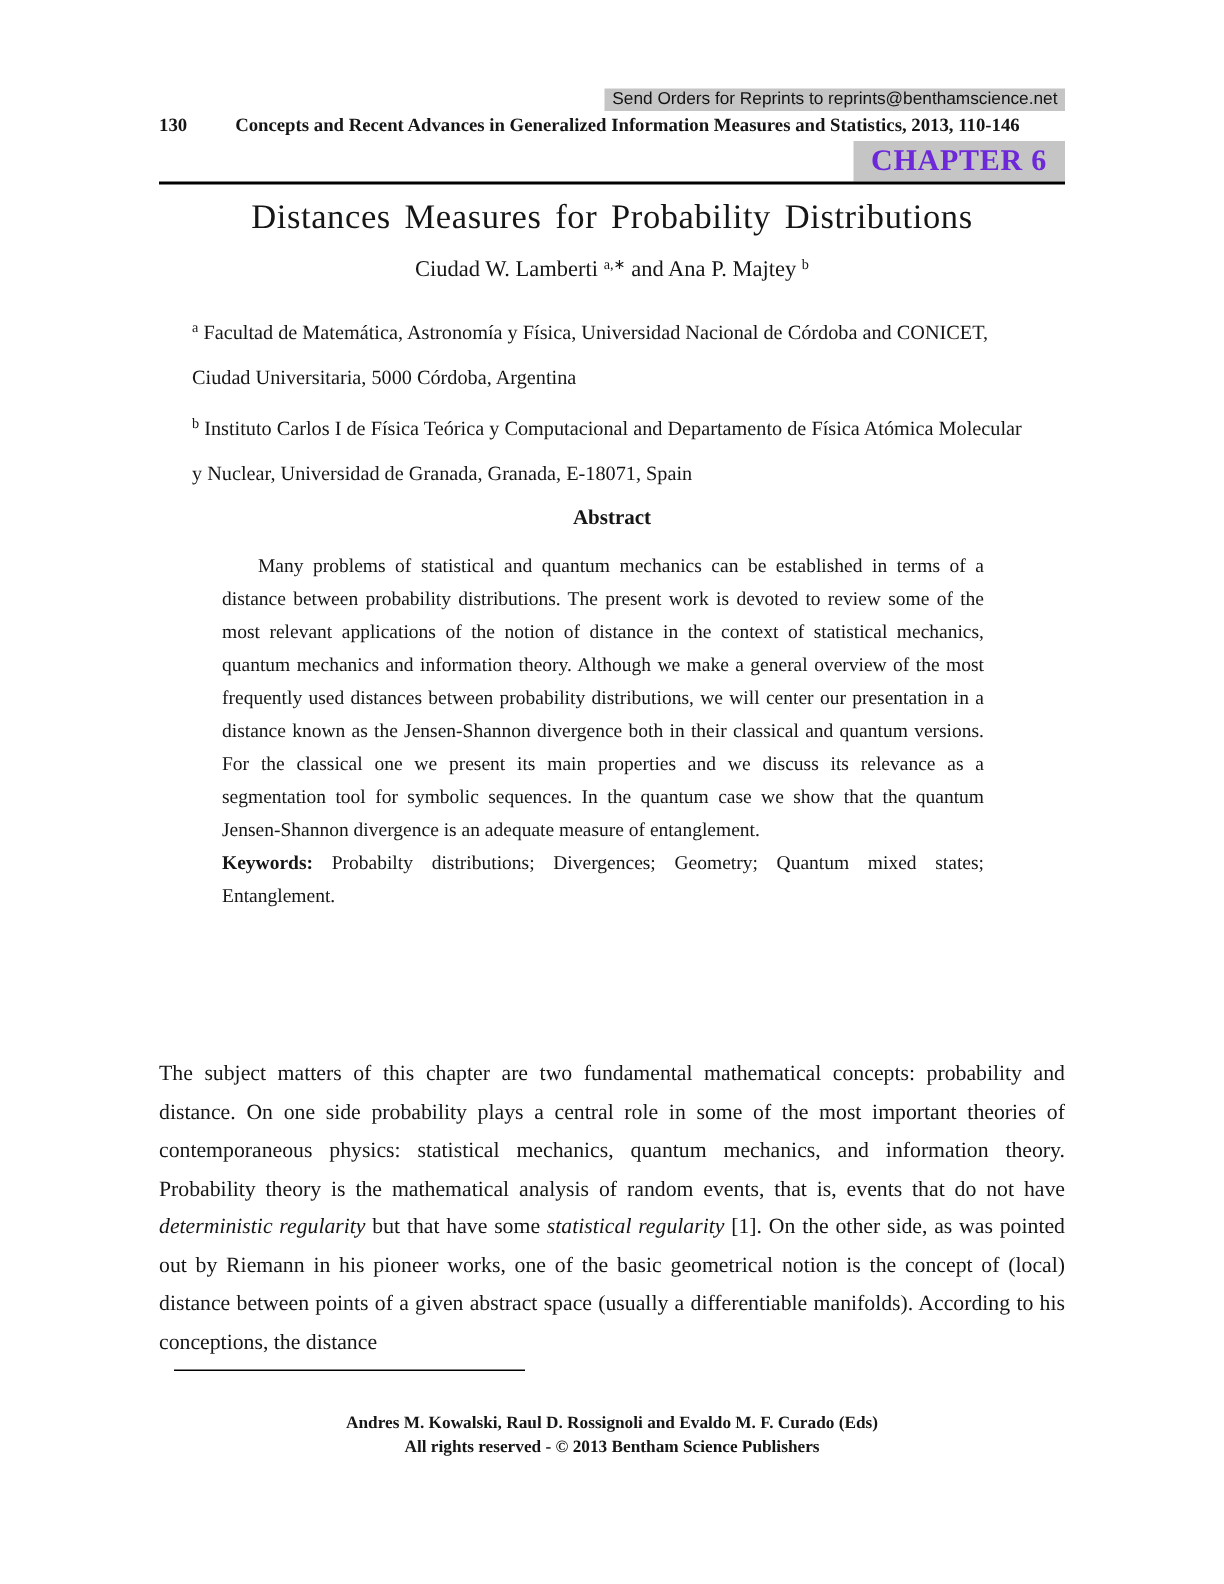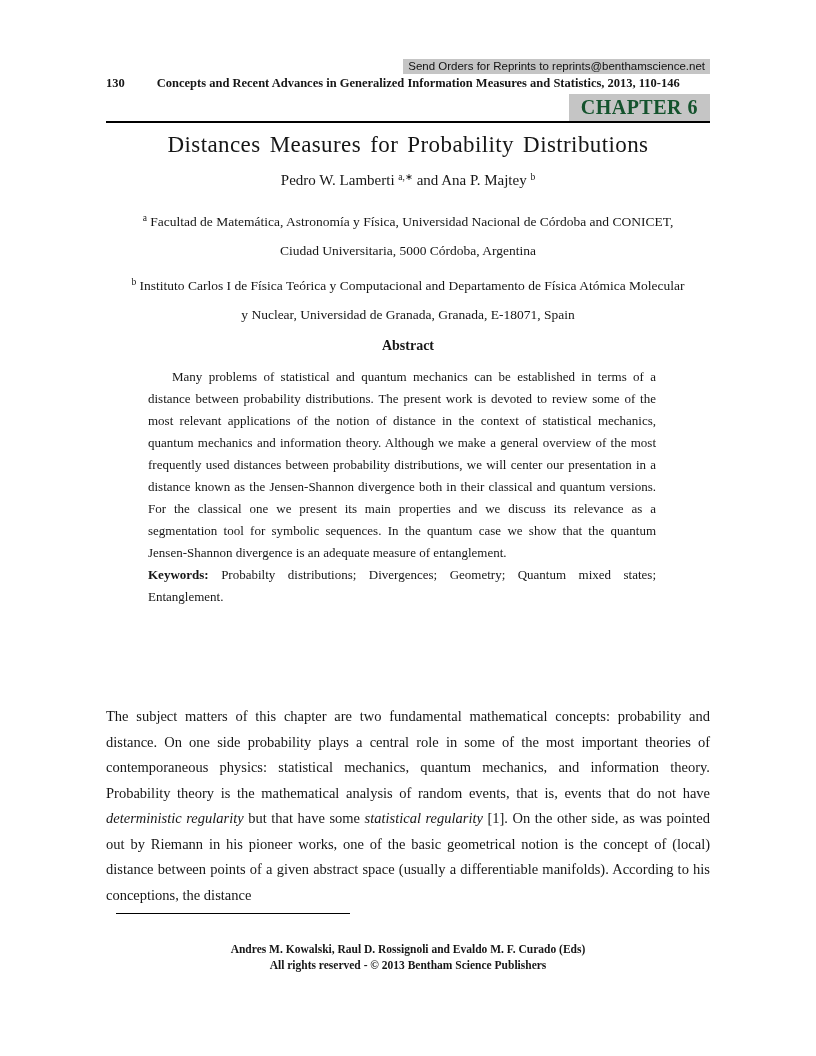--- a/index.html
+++ b/index.html
@@ -36,21 +36,21 @@
     white-space: nowrap;
   }
   .running-head .pagenum { display: inline-block; margin-right: 32px; }
   .running-head .rh-title { }
 
   
   .banner-wrap { top: 94px; left: 106px; right: 106px; text-align: right; }
   .chapter-banner {
     display: inline-block;
     background: #c5c5c5;
-    color: #14532d;
+    color: #6d28d9;
     font-size: 20px;
     font-weight: bold;
     letter-spacing: 0.5px;
     line-height: 27px;
     padding: 0 12px;
   }
   .header-rule { top: 121px; left: 106px; right: 106px; height: 0; border-top: 2px solid #000; }
 
   
   .article-title {
@@ -69,21 +69,21 @@
   sup.s {
     font-size: 9.5px;
     position: relative;
     top: -0.5em;
     vertical-align: baseline;
   }
 
   
   .affiliation {
     left: 128px; right: 128px;
-    text-align: center;
+    text-align: left;
     font-size: 13.5px;
     line-height: 28px;
   }
   .affil-a { top: 208px; }
   .affil-b { top: 272px; }
 
   
   .abstract-heading {
     top: 338px; left: 106px; right: 106px;
     text-align: center;
@@ -144,21 +144,21 @@
   </div>
 
   <div class="abs banner-wrap">
     <span class="chapter-banner">CHAPTER 6</span>
   </div>
   <div class="abs header-rule"></div>
 
   <h1 class="abs article-title">Distances Measures for Probability Distributions</h1>
 
   <div class="abs author-line">
-    <span>Pedro W. Lamberti</span>
+    <span>Ciudad W. Lamberti</span>
     <sup class="s">a,∗</sup>
     <span>and</span>
     <span>Ana P. Majtey</span>
     <sup class="s">b</sup>
   </div>
 
   <div class="abs affiliation affil-a">
     <sup class="s">a</sup>
     <span>Facultad de Matemática, Astronomía y Física, Universidad Nacional de Córdoba and CONICET, Ciudad Universitaria, 5000 Córdoba, Argentina</span>
   </div>

